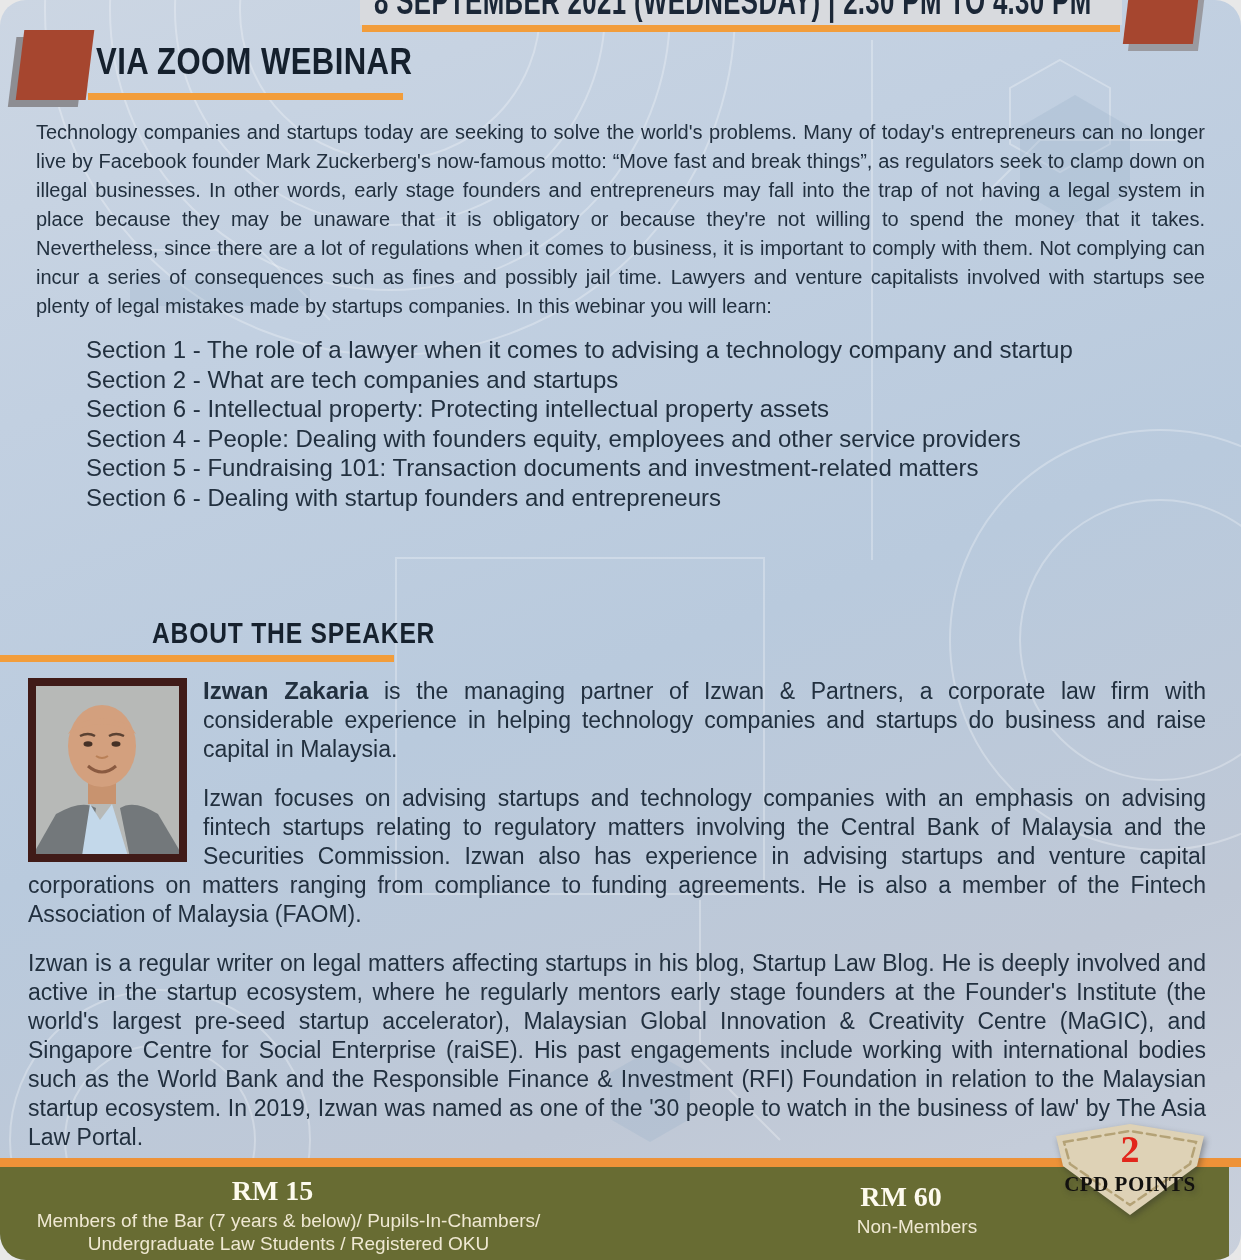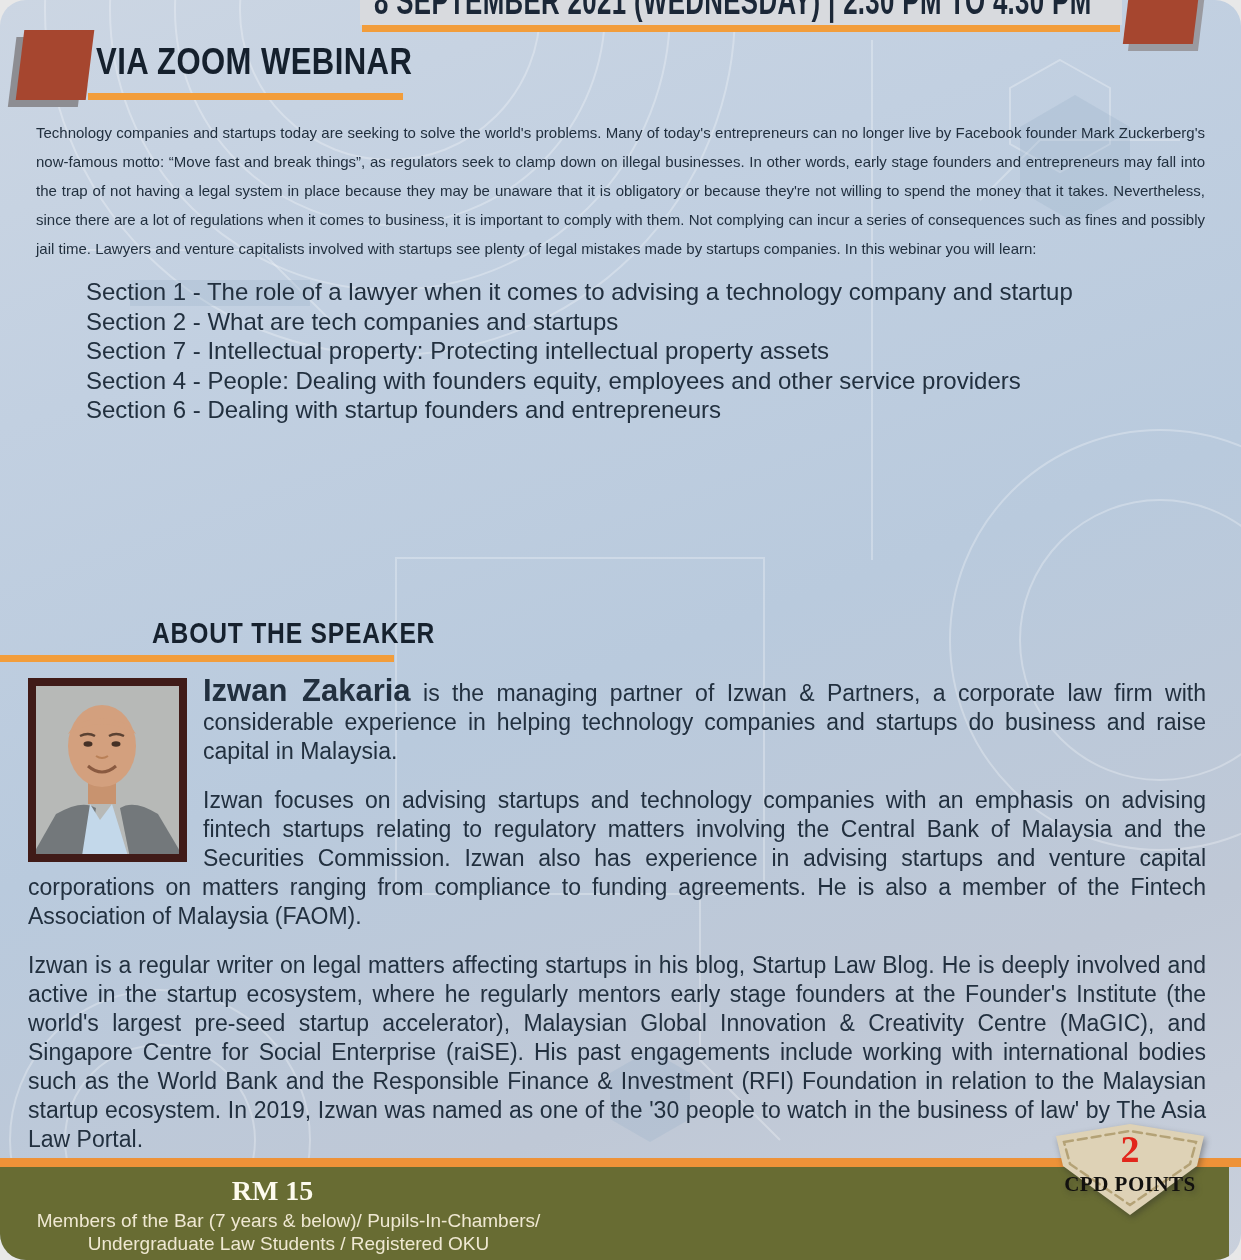--- a/index.html
+++ b/index.html
@@ -39,21 +39,21 @@
     left: 96px; top: 41px;
     font-size: 37px; font-weight: 700; color: #15202d;
     white-space: nowrap; letter-spacing: 0.5px;
     transform: scaleX(0.84); transform-origin: 0 0;
   }
   .via-underline { left: 88px; top: 93px; width: 315px; height: 7px; background: #f29d3b; }
 
   
   .intro { left: 36px; top: 118px; width: 1169px; }
   .para {
-    margin: 0; font-size: 15px; line-height: 29px;
+    margin: 0; font-size: 20px; line-height: 29px;
     text-align: justify; color: #22303f;
   }
   .sections { list-style: none; margin: 14px 0 0 0; padding: 0 0 0 50px; }
   .sections li { font-size: 24px; line-height: 29.5px; color: #22303f; }
 
   
   .speaker-heading {
     left: 152px; top: 616px;
     font-size: 30px; font-weight: 700; color: #16212e;
     letter-spacing: 1px; white-space: nowrap;
@@ -64,21 +64,21 @@
   .speaker { left: 28px; top: 676px; width: 1178px; }
   .photo {
     float: left;
     width: 143px; height: 168px;
     border: 8px solid #401b18;
     margin: 2px 16px 6px 0;
     background: #b7b9b7;
   }
   .bio { font-size: 23px; line-height: 29px; }
   .bio + .bio { margin-top: 20px; }
-  .speaker-name { font-weight: 700; font-size: 31px; }
+  .speaker-name { font-weight: 700; font-size: 24px; }
 
   
   .footer-orange { left: 0; top: 1158px; width: 1241px; height: 9px; background: #ee9238; }
   .footer-green  { left: 0; top: 1167px; width: 1229px; height: 93px; background: #686c33; }
   .tier { position: absolute; text-align: center; }
   .tier .price {
     font-family: "Liberation Serif", serif;
     font-weight: 700; font-size: 28px; line-height: 32px; color: #fdfaee;
   }
   .tier .desc { font-size: 19px; line-height: 22.5px; color: #efe8d2; margin-top: 3px; }
@@ -134,22 +134,23 @@
   <div class="layer red-block right"></div>
 
   <div class="layer via-title">VIA ZOOM WEBINAR</div>
   <div class="layer via-underline"></div>
 
   <div class="layer intro">
     <p class="para">Technology companies and startups today are seeking to solve the world's problems. Many of today's entrepreneurs can no longer live by Facebook founder Mark Zuckerberg's now-famous motto: “Move fast and break things”, as regulators seek to clamp down on illegal businesses. In other words, early stage founders and entrepreneurs may fall into the trap of not having a legal system in place because they may be unaware that it is obligatory or because they're not willing to spend the money that it takes. Nevertheless, since there are a lot of regulations when it comes to business, it is important to comply with them. Not complying can incur a series of consequences such as fines and possibly jail time. Lawyers and venture capitalists involved with startups see plenty of legal mistakes made by startups companies. In this webinar you will learn:</p>
     <ul class="sections">
       <li>Section 1 - The role of a lawyer when it comes to advising a technology company and startup</li>
       <li>Section 2 - What are tech companies and startups</li>
-      <li>Section 7 - Intellectual property: Protecting intellectual property assets</li>
+      <li>Section 6 - Intellectual property: Protecting intellectual property assets</li>
       <li>Section 4 - People: Dealing with founders equity, employees and other service providers</li>
+      <li>Section 5 - Fundraising 101: Transaction documents and investment-related matters</li>
       <li>Section 6 - Dealing with startup founders and entrepreneurs</li>
     </ul>
   </div>
 
   <div class="layer speaker-heading">ABOUT THE SPEAKER</div>
   <div class="layer speaker-underline"></div>
 
   <div class="layer speaker">
     <div class="photo">
       <svg width="143" height="168" viewBox="0 0 143 168">
@@ -175,20 +176,26 @@
 
   <div class="layer footer-orange"></div>
   <div class="layer footer-green">
     <div class="tier tier1">
       <div class="price">RM 15</div>
       <div class="desc">
         <span>Members of the Bar (7 years &amp; below)/ Pupils-In-Chambers/</span>
         <span>Undergraduate Law Students / Registered OKU</span>
       </div>
     </div>
+    <div class="tier tier3">
+      <div class="price">RM 60</div>
+      <div class="desc">
+        <span>Non-Members</span>
+      </div>
+    </div>
   </div>
 
   <div class="layer cpd-badge">
     <svg width="168" height="100" viewBox="0 0 168 100">
       <polygon points="10,18 84,6 158,18 151,48 84,97 17,48" fill="#ded2b6"></polygon>
       <polygon points="18,24 84,13 150,24 144,46 84,87 24,46" fill="none" stroke="#b4a276" stroke-width="2.5" stroke-dasharray="9 5" stroke-linecap="round"></polygon>
       <text class="badge-num" x="84" y="44" text-anchor="middle">2</text>
       <text class="badge-label" x="84" y="73" text-anchor="middle">CPD POINTS</text>
     </svg>
   </div>

